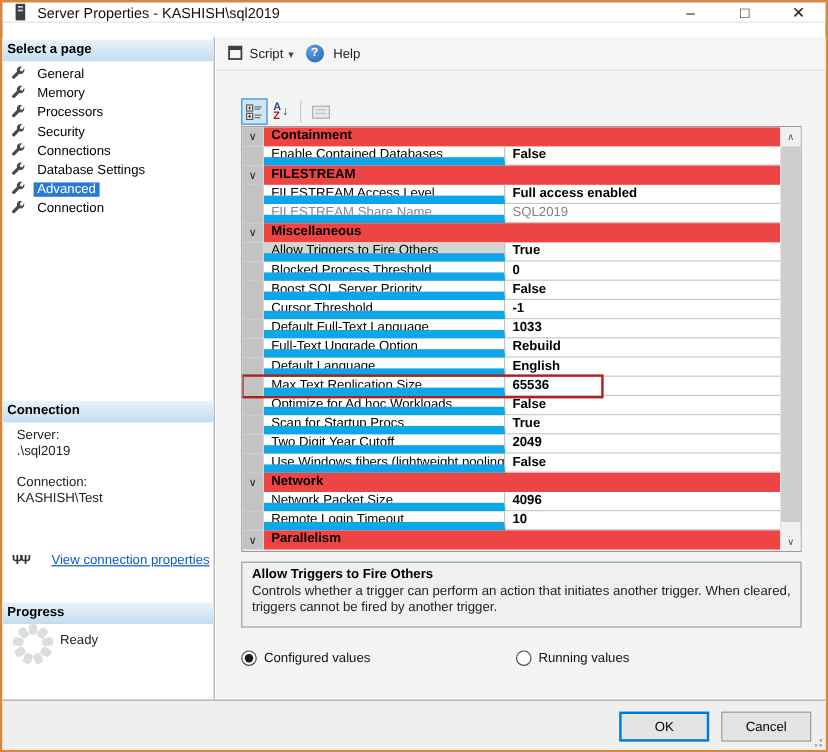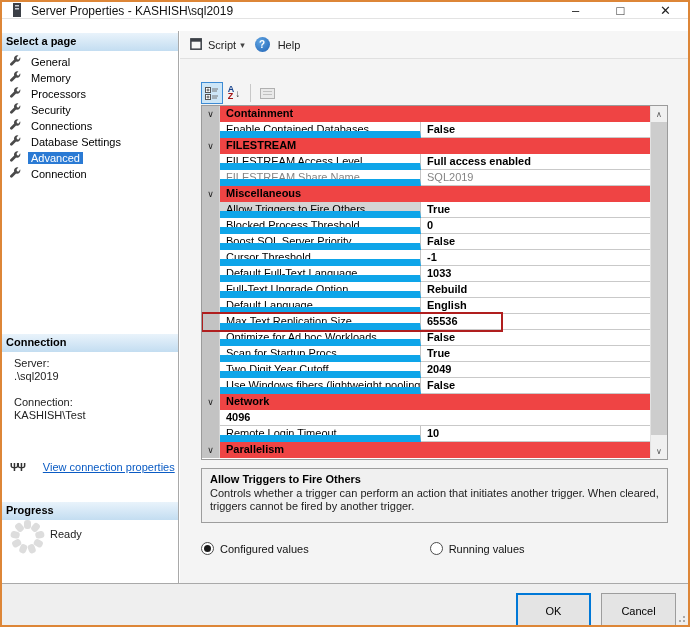--- a/index.html
+++ b/index.html
@@ -103,21 +103,21 @@
   .radio-opt + .radio-opt { margin-left:121px; }
   .rb { width:13px; height:13px; border-radius:50%; border:1px solid #4c4c4c; background:#fff;
         margin-right:6px; position:relative; }
   .rb.on::after { content:""; position:absolute; left:2px; top:2px; width:7px; height:7px;
                   border-radius:50%; background:#1a1a1a; }
   .radio-label { font-size:11px; color:#111; }
 
   
   .footer { position:absolute; left:0; right:0; bottom:0; height:42px; background:#efefef;
             border-top:1px solid #a9a9a9; }
-  .btn { position:absolute; top:9px; width:75px; height:35px; background:#e4e4e4;
+  .btn { position:absolute; top:9px; width:75px; height:25px; background:#e4e4e4;
          font-size:11px; color:#000; display:flex; align-items:center; justify-content:center;
          cursor:default; font-family:"Liberation Sans",sans-serif; }
   .btn-ok { right:97px; border:2px solid #0078d7; }
   .btn-cancel { right:12px; border:1px solid #9d9d9d; }
   .grip { position:absolute; right:2px; bottom:2px; width:10px; height:10px;
           background:
             radial-gradient(circle at 8px 8px, #aaa 1px, transparent 1.4px),
             radial-gradient(circle at 8px 4px, #aaa 1px, transparent 1.4px),
             radial-gradient(circle at 4px 8px, #aaa 1px, transparent 1.4px); }
 </style>
@@ -358,20 +358,21 @@
             <div class="cell-indent blank"></div>
             <div class="cell-name">Use Windows fibers (lightweight pooling)</div>
             <div class="cell-value">False</div>
           </div>
           <div class="grow">
             <div class="cell-indent">∨</div>
             <div class="cell-cat">Network</div>
           </div>
           <div class="grow bold">
             <div class="cell-indent blank"></div>
+            <div class="cell-name">Network Packet Size</div>
             <div class="cell-value">4096</div>
           </div>
           <div class="grow bold">
             <div class="cell-indent blank"></div>
             <div class="cell-name">Remote Login Timeout</div>
             <div class="cell-value">10</div>
           </div>
           <div class="grow">
             <div class="cell-indent">∨</div>
             <div class="cell-cat">Parallelism</div>

